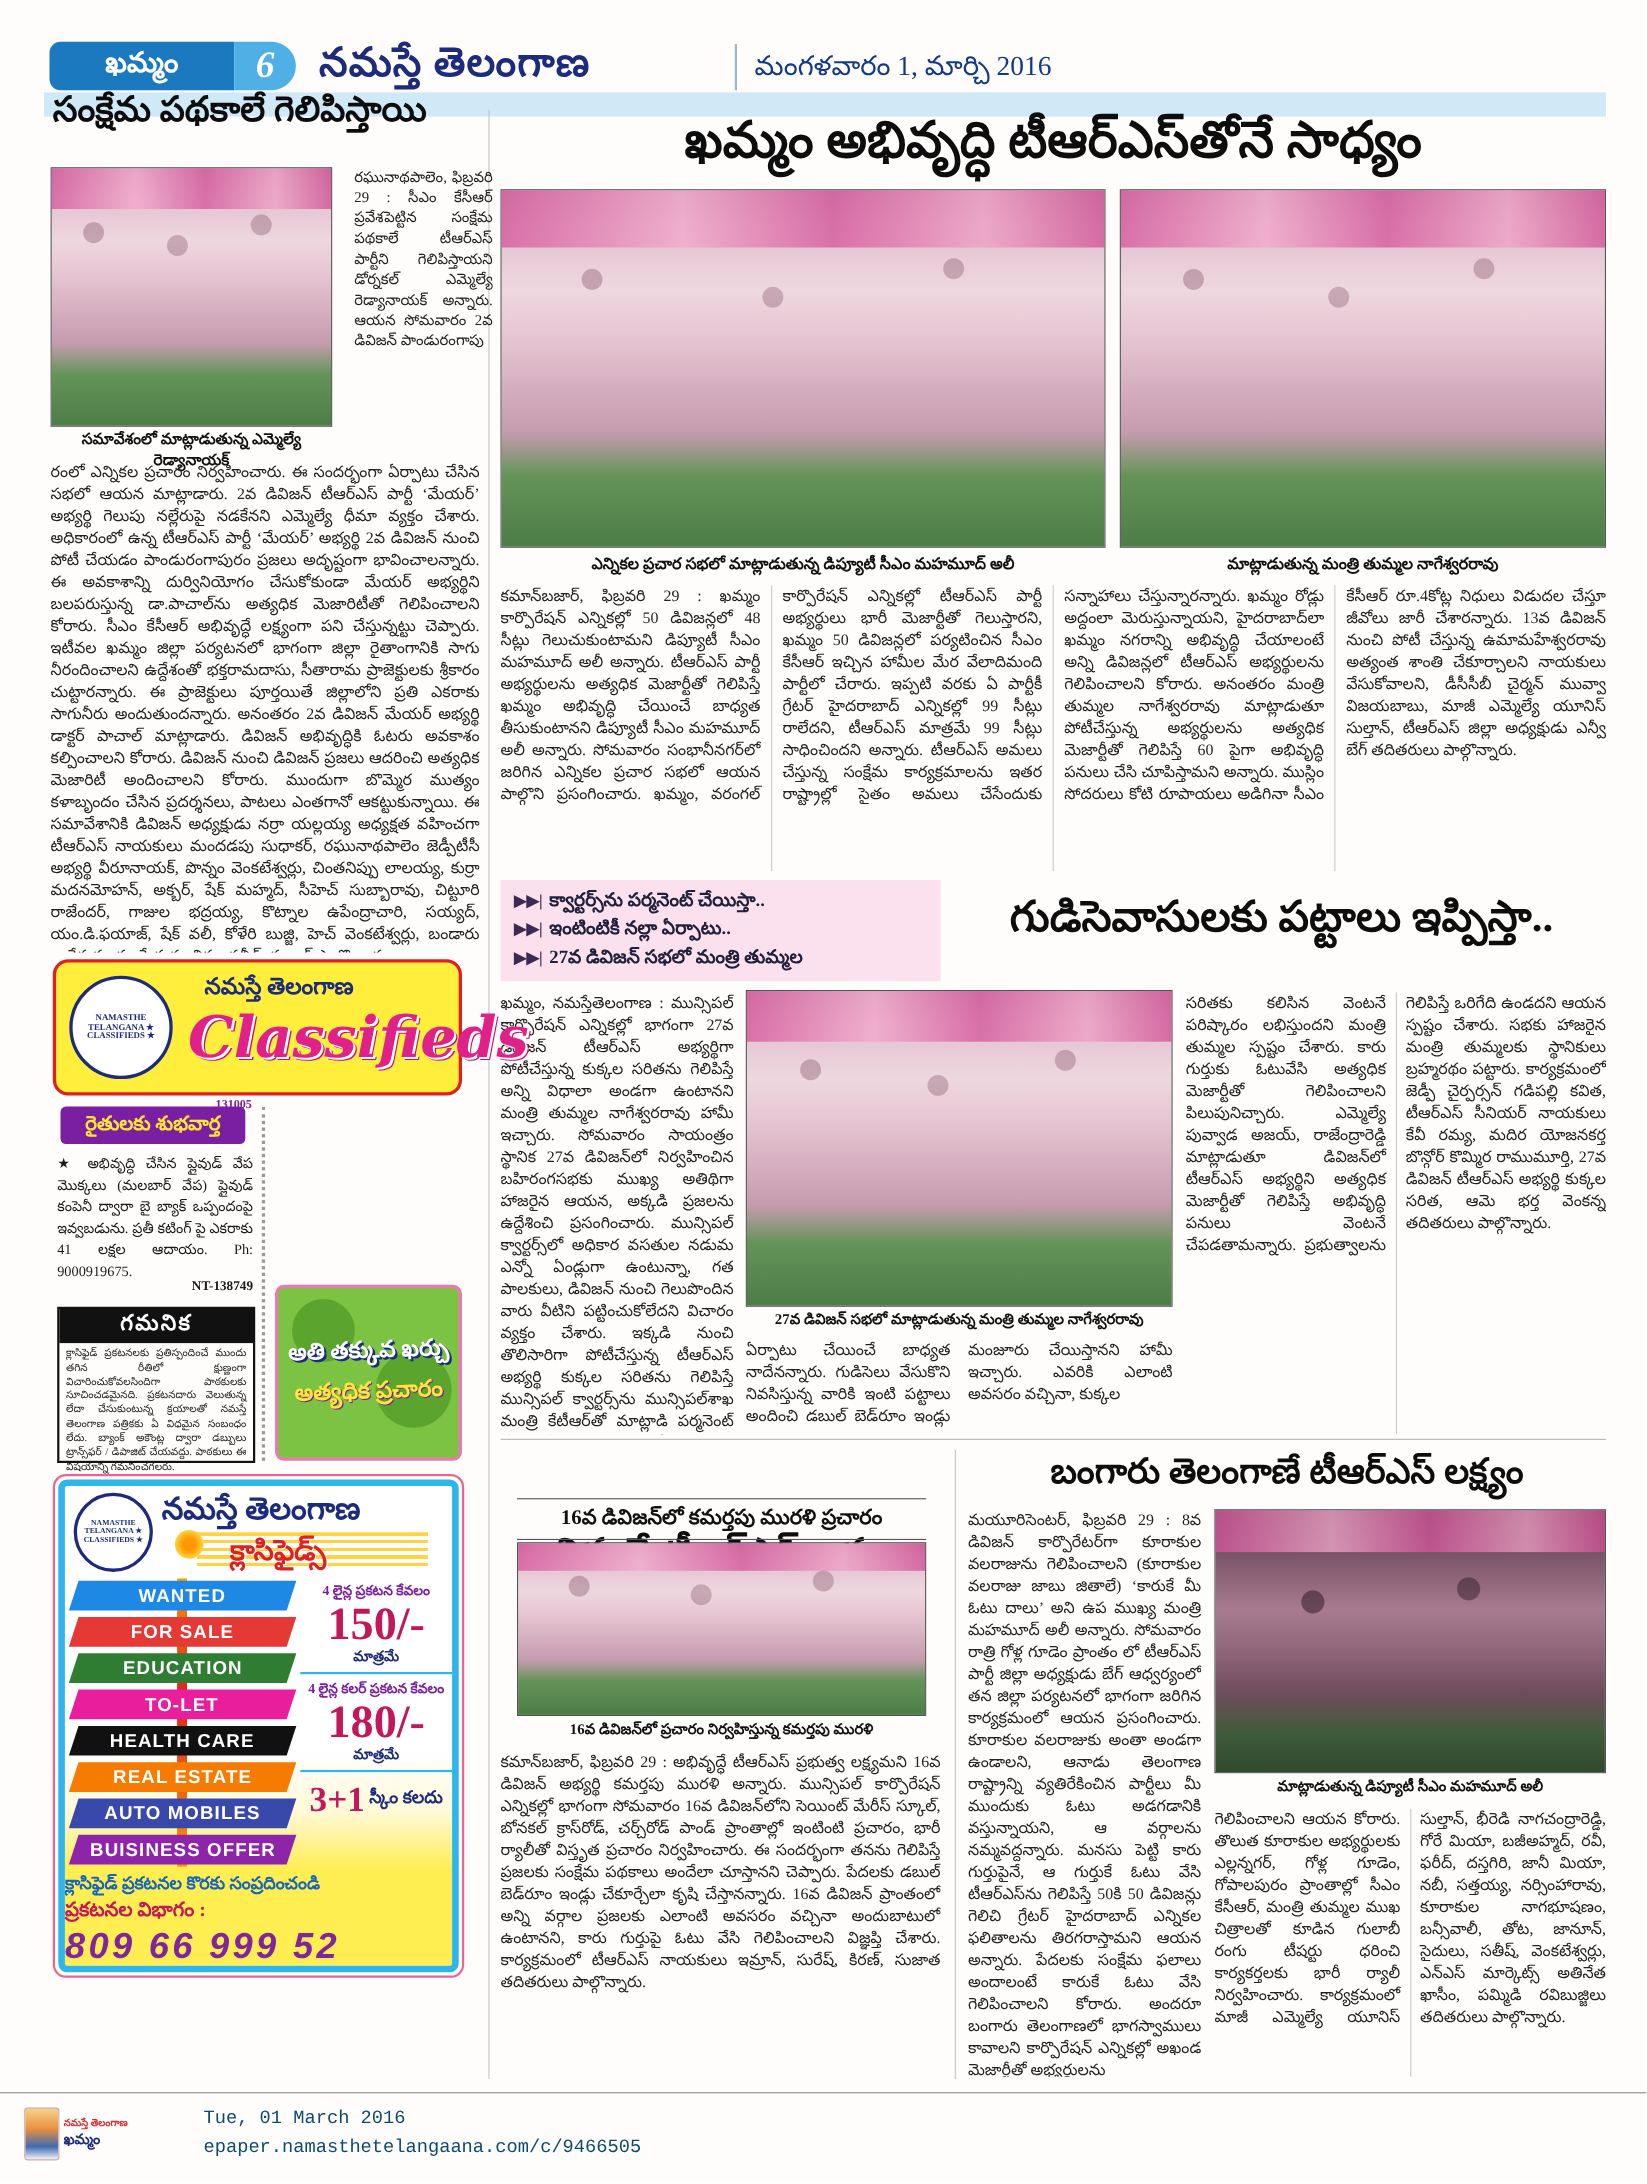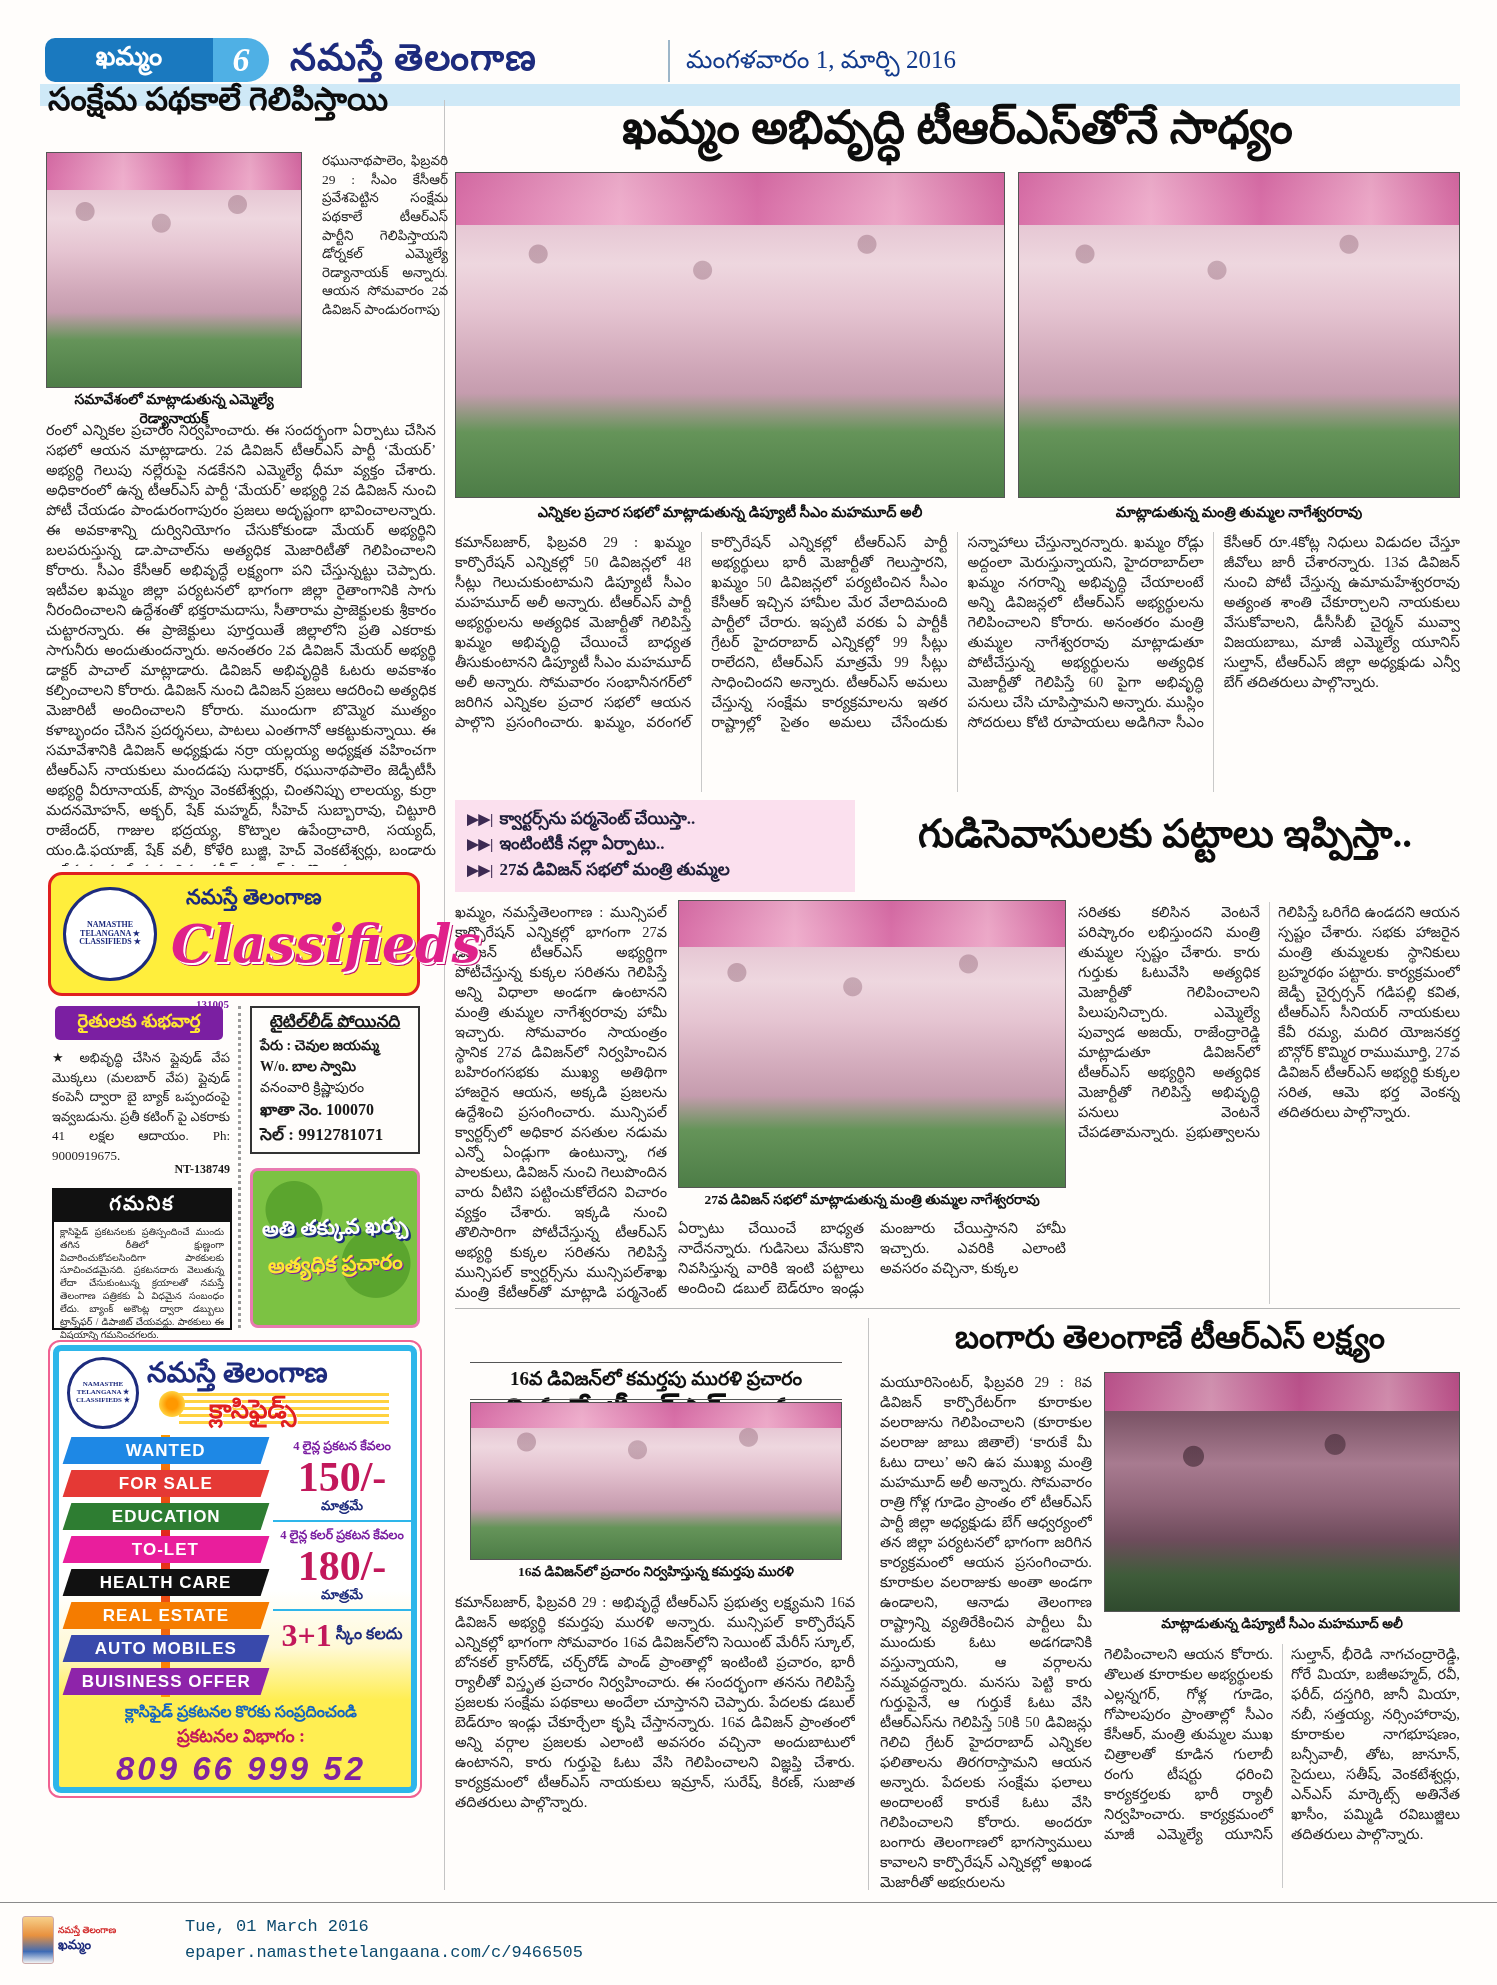--- a/index.html
+++ b/index.html
@@ -94,21 +94,21 @@
   .cat:nth-child(6){background:#f57c00;}
   .cat:nth-child(7){background:#3949ab;}
   .cat:nth-child(8){background:#8e24aa;}
   .pricing{position:absolute;left:214px;top:88px;width:138px;text-align:center;}
   .offer{border-bottom:2px solid #2eb6ea;padding-bottom:4px;margin-bottom:6px;}
   .offer-pre{font-size:12.5px;color:#7b1fa2;font-weight:bold;}
   .offer-price{font-size:42px;font-weight:bold;color:#c2185b;line-height:1;}
   .offer-post{font-size:13px;color:#1d2b7d;font-weight:bold;}
   .offer3{font-size:16px;font-weight:bold;color:#1d2b7d;}
   .offer3 .big{font-size:32px;color:#c2185b;vertical-align:middle;margin-right:4px;}
-  .bigad-contact{position:absolute;left:0;right:0;top:352px;text-align:center;padding-left:12px;}
+  .bigad-contact{position:absolute;left:0;right:0;top:352px;}
   .contact-l1{font-size:16px;font-weight:bold;color:#1565c0;}
   .contact-l2{font-size:18px;font-weight:bold;color:#c2185b;margin-top:1px;}
   .phone{font-size:33px;font-weight:bold;font-style:italic;letter-spacing:3px;line-height:1.08;font-family:"Liberation Sans",sans-serif;}
   .phone.p1{color:#ec008c;}
   .phone.p2{color:#8024a0;}
   
   .footer-rule{position:absolute;left:0;top:1902px;width:1497px;height:1px;background:#8a8a8a;}
   .footer-logo{position:absolute;left:22px;top:1916px;display:flex;align-items:center;gap:4px;}
   .deity{width:30px;height:46px;border:1px solid #caa;border-radius:3px;
       background:linear-gradient(180deg,#f7d08a 0%,#e8913f 40%,#3f6bb5 75%,#f2f2f2 100%);}
@@ -198,28 +198,20 @@
     <div class="farmers-code">131005</div>
     <div class="farmers-body tel">★ అభివృద్ధి చేసిన ప్లైవుడ్ వేప మొక్కలు (మలబార్ వేప) ప్లైవుడ్ కంపెనీ ద్వారా బై బ్యాక్ ఒప్పందంపై ఇవ్వబడును. ప్రతీ కటింగ్ పై ఎకరాకు 41 లక్షల ఆదాయం. Ph: 9000919675.</div>
     <div class="farmers-ref">NT-138749</div>
   </div>
 
   <div class="notice-box">
     <div class="notice-hdr tel">గమనిక</div>
     <div class="notice-body tel">క్లాసిఫైడ్ ప్రకటనలకు ప్రతిస్పందించే ముందు తగిన రీతిలో క్షుణ్ణంగా విచారించుకోవలసిందిగా పాఠకులకు సూచించడమైనది. ప్రకటనదారు వెలుతున్న లేదా చేసుకుంటున్న క్రయాలతో నమస్తే తెలంగాణ పత్రికకు ఏ విధమైన సంబంధం లేదు. బ్యాంక్ అకౌంట్ల ద్వారా డబ్బులు ట్రాన్స్‌ఫర్ / డిపాజిట్ చేయవద్దు. పాఠకులు ఈ విషయాన్ని గమనించగలరు.</div>
   </div>
 
-  <div class="titlelead-box tel">
-    <div class="titlelead-hdr">టైటిల్‌లీడ్ పోయినది</div>
-    <div class="tl-line tl-bold">పేరు : చెవుల జయమ్మ</div>
-    <div class="tl-line tl-bold">W/o. బాల స్వామి</div>
-    <div class="tl-line">వనంవారి క్రిష్ణాపురం</div>
-    <div class="tl-line tl-bold" style="font-size:16px;">ఖాతా నెం. 100070</div>
-    <div class="tl-line tl-bold" style="font-size:17px;">సెల్ : 9912781071</div>
-  </div>
 
   <div class="green-ad">
     <div class="green-l1 tel">అతి తక్కువ ఖర్చు</div>
     <div class="green-l2 tel">అత్యధిక ప్రచారం</div>
   </div>
 
   <div class="bigad-outer">
     <div class="bigad">
       <div class="seal2">NAMASTHE TELANGANA ★ CLASSIFIEDS ★</div>
       <div class="bigad-t1 tel">నమస్తే తెలంగాణ</div>

